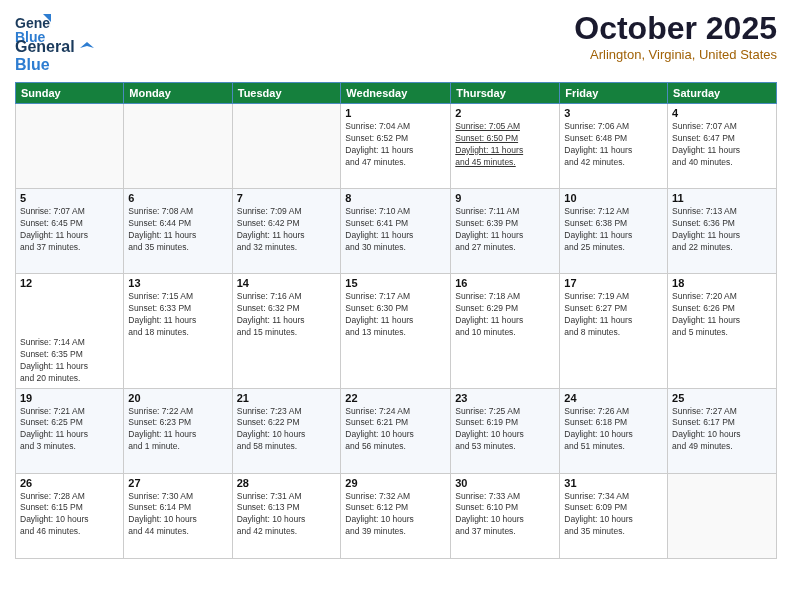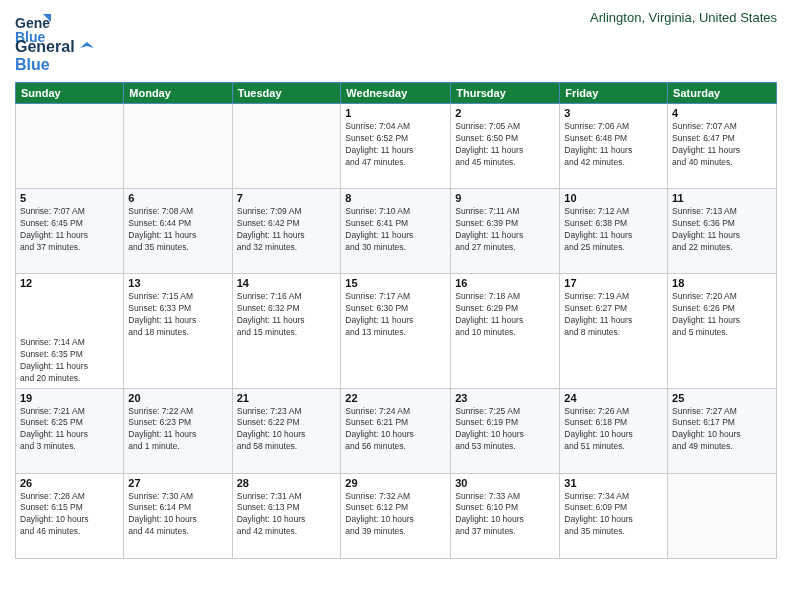--- a/index.html
+++ b/index.html
@@ -30,21 +30,21 @@
     .title-section {
       text-align: right;
     }
     .month-title {
       font-size: 32px;
       font-weight: bold;
       color: #1a1a2e;
     }
     .location {
       font-size: 13px;
-      color: #14532d;
+      color: #a16207;
     }
     .calendar {
       width: 100%;
       border-collapse: collapse;
       border: 1px solid #ccc;
     }
     .calendar th {
       background: #15803d;
       color: #fff;
       font-size: 11px;
@@ -97,20 +97,21 @@
       <div style="margin-top:-8px;">
         <span style="font-size:16px;font-weight:bold;color:#1a3a5c;">General</span>
         <svg width="14" height="12" viewBox="0 0 14 12" style="vertical-align:middle;margin-left:1px;">
           <polygon points="7,0 14,6 7,4 0,6" fill="#2e7dd1"></polygon>
         </svg>
         <br>
         <span style="font-size:16px;font-weight:bold;color:#2e7dd1;">Blue</span>
       </div>
     </div>
     <div class="title-section">
+      <div class="month-title">October 2025</div>
       <div class="location">Arlington, Virginia, United States</div>
     </div>
   </div>
 
   <table class="calendar">
     <thead>
       <tr>
 
       <th>Sunday</th>
           <th>Monday</th>
@@ -128,21 +129,21 @@
           <td class="empty-cell"></td>
           <td>
             <div class="day-number">1</div>
             <div class="day-info" style="white-space: pre-line;">Sunrise: 7:04 AM
 Sunset: 6:52 PM
 Daylight: 11 hours
 and 47 minutes.</div>
           </td>
           <td>
             <div class="day-number">2</div>
-            <div class="day-info" style="white-space: pre-line;">Sunrise: 7:05 AM
+            <div class="day-info" style="white-space: pre-line; text-decoration: underline;">Sunrise: 7:05 AM
 Sunset: 6:50 PM
 Daylight: 11 hours
 and 45 minutes.</div>
           </td>
           <td>
             <div class="day-number">3</div>
             <div class="day-info" style="white-space: pre-line;">Sunrise: 7:06 AM
 Sunset: 6:48 PM
 Daylight: 11 hours
 and 42 minutes.</div>

